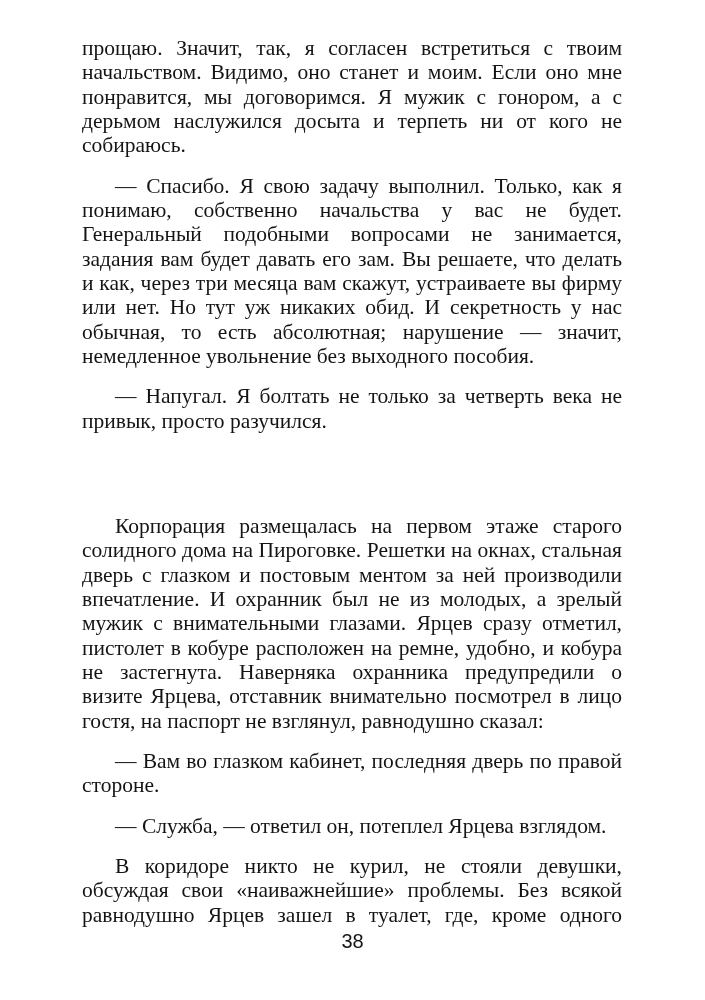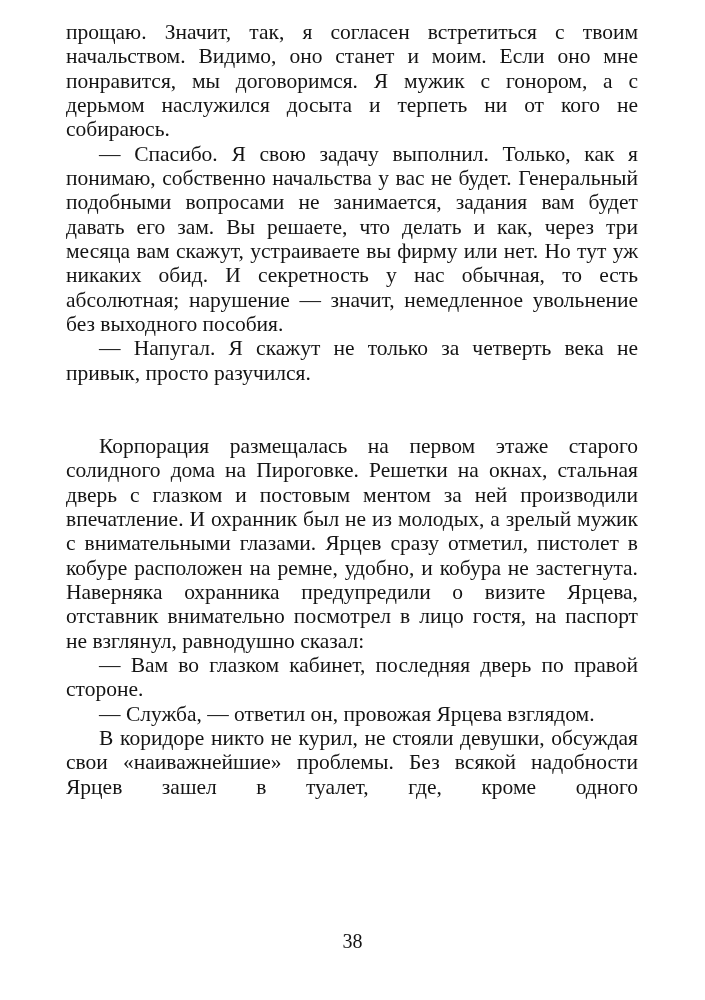--- a/index.html
+++ b/index.html
@@ -18,51 +18,51 @@
     left: 66px;
     top: 20px;
     width: 572px;
     font-family: "Liberation Serif", "DejaVu Serif", serif;
     font-size: 21.5px;
     line-height: 24.35px;
     color: #141414;
     text-align: justify;
   }
   .page p {
-    margin: 0;
+    margin: 16px;
   }
   .page p.indent {
     text-indent: 33px;
   }
   .page p.last-line-left {
     text-align-last: left;
   }
   .section-gap {
     height: 48.7px;
   }
   .page-number {
     position: absolute;
     left: 0;
     width: 705px;
     top: 930px;
     text-align: center;
-    font-family: Liberation Serif, serif;
+    font-family: Liberation Sans, sans-serif;
     font-size: 20px;
     color: #141414;
   }
 </style>
 </head>
 <body>
 
 <div class="page">
   <p class="indent-none">прощаю. Значит, так, я согласен встретиться с твоим начальством. Видимо, оно станет и моим. Если оно мне понравится, мы договоримся. Я мужик с гонором, а с дерьмом наслужился досыта и терпеть ни от кого не собираюсь.</p>
   <p class="indent">— Спасибо. Я свою задачу выполнил. Только, как я понимаю, собственно начальства у вас не будет. Генеральный подобными вопросами не занимается, задания вам будет давать его зам. Вы решаете, что делать и как, через три месяца вам скажут, устраиваете вы фирму или нет. Но тут уж никаких обид. И секретность у нас обычная, то есть абсолютная; нарушение — значит, немедленное увольнение без выходного пособия.</p>
-  <p class="indent">— Напугал. Я скажут не только за четверть века не привык, просто разучился.</p>
+  <p class="indent">— Напугал. Я болтать не только за четверть века не привык, просто разучился.</p>
 
   <div class="section-gap"></div>
 
   <p class="indent">Корпорация размещалась на первом этаже старого солидного дома на Пироговке. Решетки на окнах, стальная дверь с глазком и постовым ментом за ней производили впечатление. И охранник был не из молодых, а зрелый мужик с внимательными глазами. Ярцев сразу отметил, пистолет в кобуре расположен на ремне, удобно, и кобура не застегнута. Наверняка охранника предупредили о визите Ярцева, отставник внимательно посмотрел в лицо гостя, на паспорт не взглянул, равнодушно сказал:</p>
   <p class="indent">— Вам во глазком кабинет, последняя дверь по правой стороне.</p>
-  <p class="indent">— Служба, — ответил он, провожая Ярцева взглядом.</p>
-  <p class="indent last-line-left" style="text-align-last: justify;">В коридоре никто не курил, не стояли девушки, обсуждая свои «наиважнейшие» проблемы. Без всякой надобности Ярцев зашел в туалет, где, кроме одного</p>
+  <p class="indent">— Служба, — ответил он, потеплел Ярцева взглядом.</p>
+  <p class="indent last-line-left" style="text-align-last: justify;">В коридоре никто не курил, не стояли девушки, обсуждая свои «наиважнейшие» проблемы. Без всякой равнодушно Ярцев зашел в туалет, где, кроме одного</p>
 </div>
 
 <div class="page-number">38</div>
 
 </body></html>

